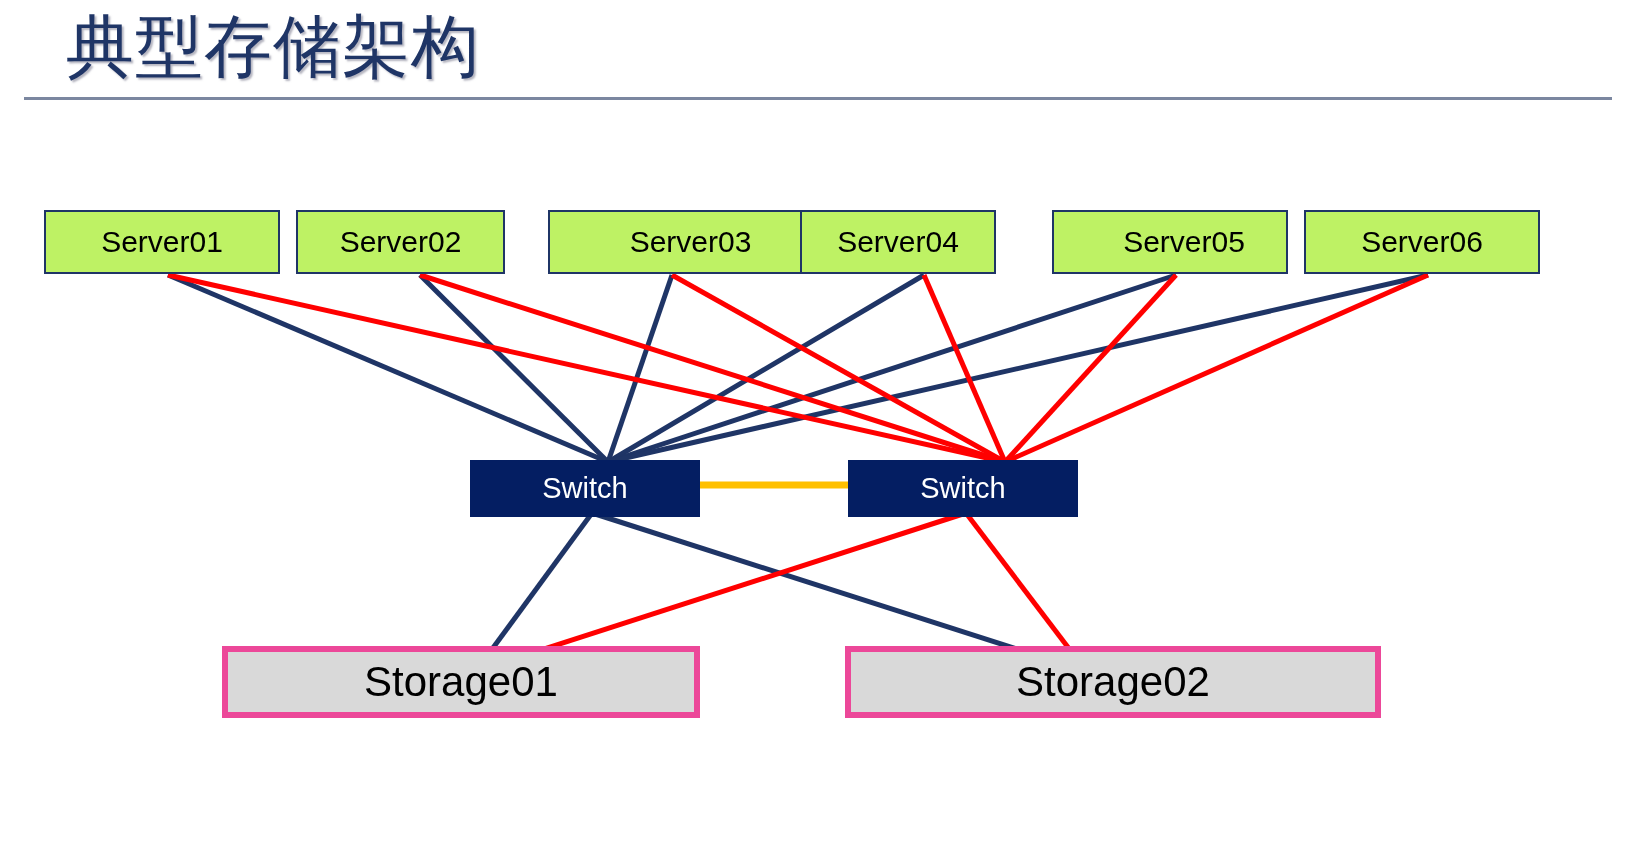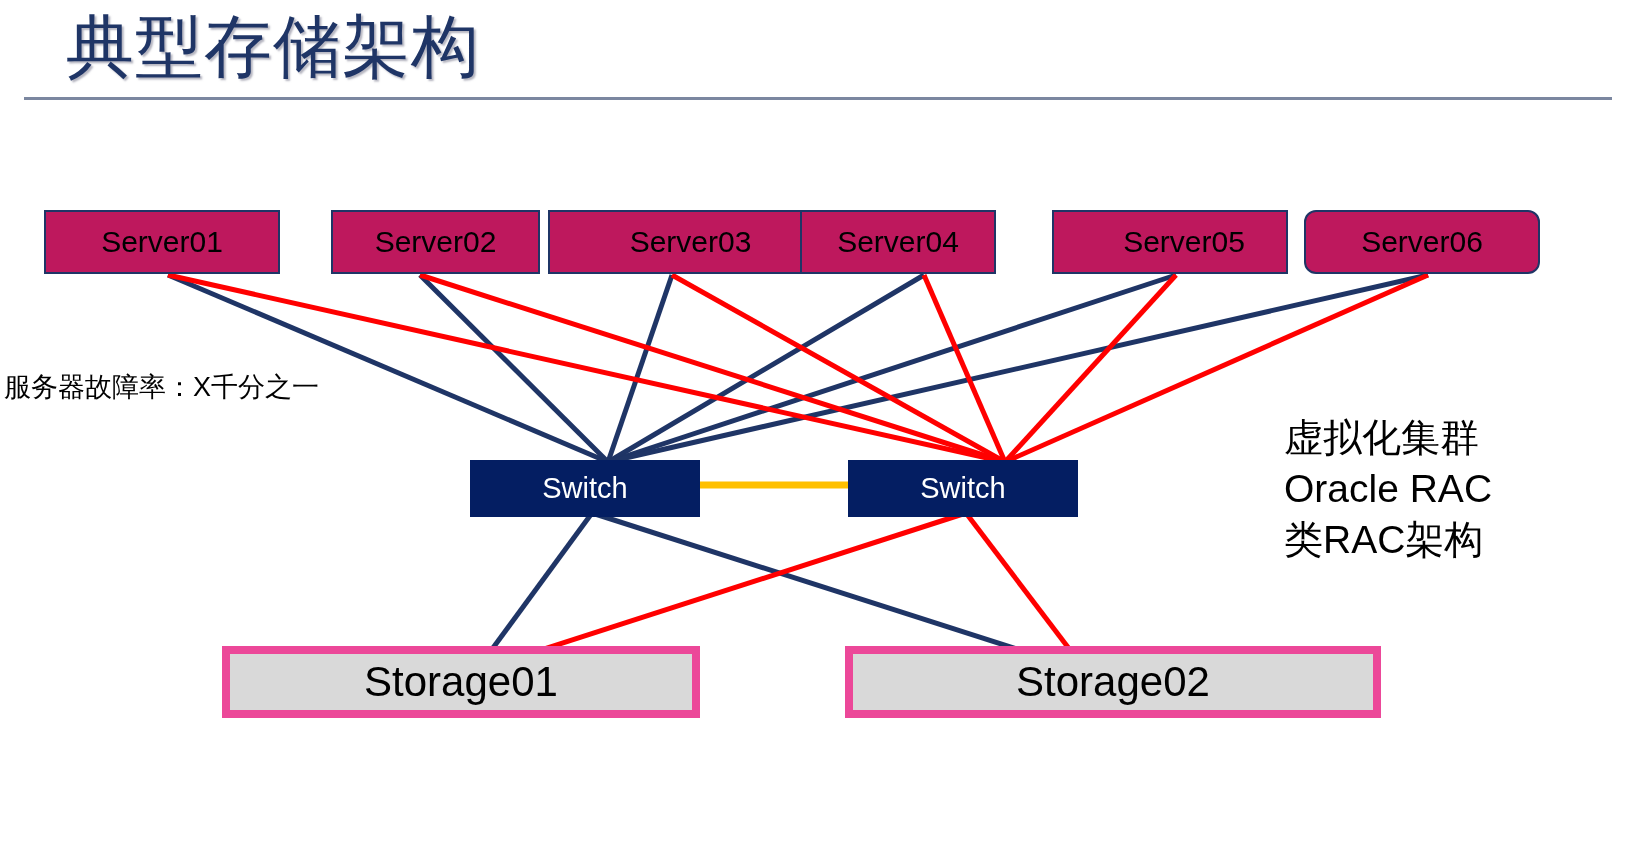--- a/index.html
+++ b/index.html
@@ -53,29 +53,29 @@
   
   .node {
     position: absolute;
     box-sizing: border-box;
     display: flex;
     align-items: center;
     justify-content: center;
     text-align: center;
   }
   .node.server {
-    background: #be185d;
+    background: #bef264;
     border: 2px solid #1f3566;
     color: #000000;
     font-size: 30px;
     height: 64px;
   }
   .node.storage {
     background: #d9d9d9;
-    border: 8px solid #ec4899;
+    border: 6px solid #ec4899;
     color: #000000;
     font-size: 42px;
     height: 72px;
   }
   .node.switch {
     background: #041e62;
     border: none;
     color: #ffffff;
     font-size: 29px;
     height: 57px;
@@ -136,55 +136,49 @@
       </g>
     <g id="g-interlink" stroke="#ffc000" stroke-width="7" fill="none">
         <line x1="700" y1="485" x2="848" y2="485"></line>
       </g>
   </svg>
 
   <div id="servers-layer">
       <div class="node server" style="left: 44px; top: 210px; width: 236px;">
         <span>Server01</span>
       </div>
-      <div class="node server" style="left: 296px; top: 210px; width: 209px; margin-left: 35px;">
+      <div class="node server" style="left: 296px; top: 210px; width: 209px;">
         <span>Server02</span>
       </div>
       <div class="node server" style="left: 548px; top: 210px; width: 285px;">
         <span>Server03</span>
       </div>
       <div class="node server" style="left: 800px; top: 210px; width: 196px;">
         <span>Server04</span>
       </div>
       <div class="node server" style="left: 1052px; top: 210px; width: 236px; padding-left: 28px;">
         <span>Server05</span>
       </div>
-      <div class="node server" style="left: 1304px; top: 210px; width: 236px; border-radius: 12px;">
+      <div class="node server" style="left: 1304px; top: 210px; width: 236px;">
         <span>Server06</span>
       </div>
     </div>
   <div id="switches-layer">
       <div class="node switch" style="left: 470px; top: 460px; width: 230px;">
         <span>Switch</span>
       </div>
       <div class="node switch" style="left: 848px; top: 460px; width: 230px;">
         <span>Switch</span>
       </div>
     </div>
   <div id="storages-layer">
       <div class="node storage" style="left: 222px; top: 646px; width: 478px;">
         <span>Storage01</span>
       </div>
       <div class="node storage" style="left: 845px; top: 646px; width: 536px;">
         <span>Storage02</span>
       </div>
     </div>
 
-  <div class="annot" id="annot-server-rate">服务器故障率：X千分之一</div>
 
 
-  <div class="annot" id="annot-cluster">
-    <div>虚拟化集群</div>
-    <div>Oracle RAC</div>
-    <div>类RAC架构</div>
-  </div>
 
 </div>
 
 </body></html>

